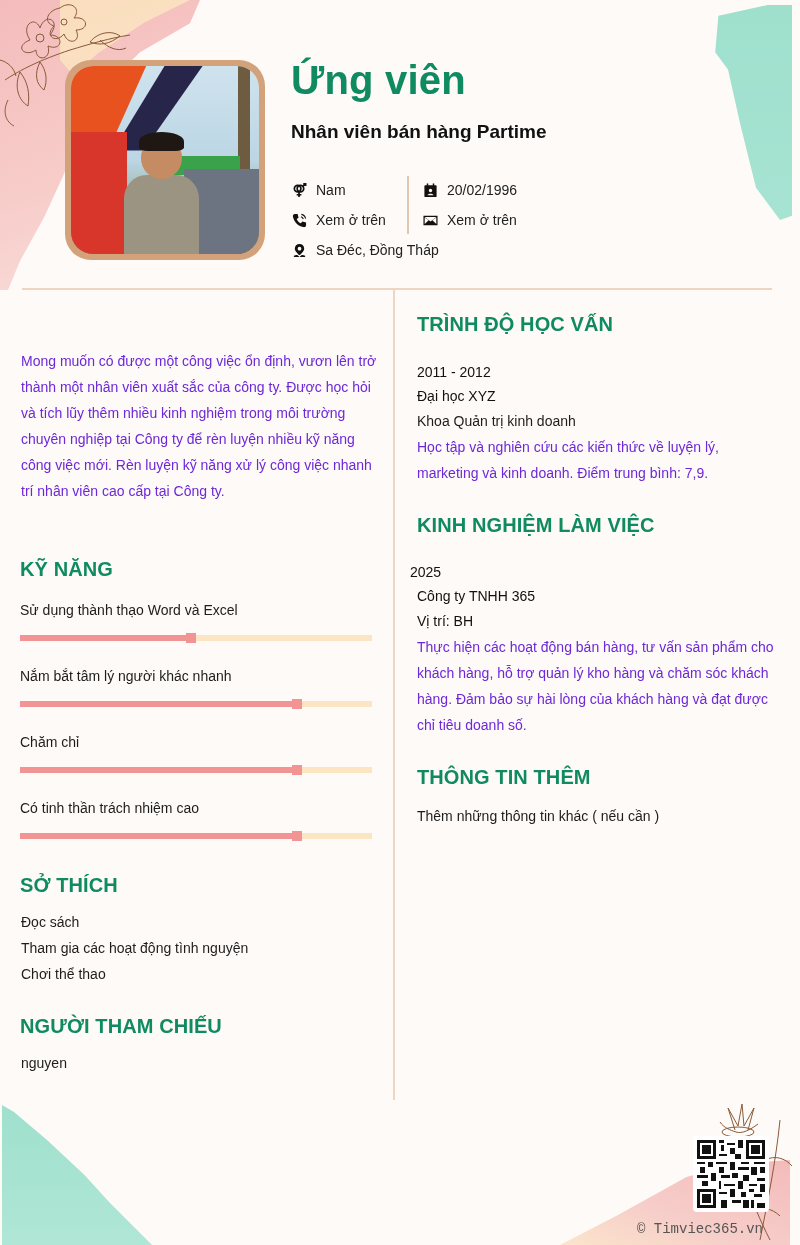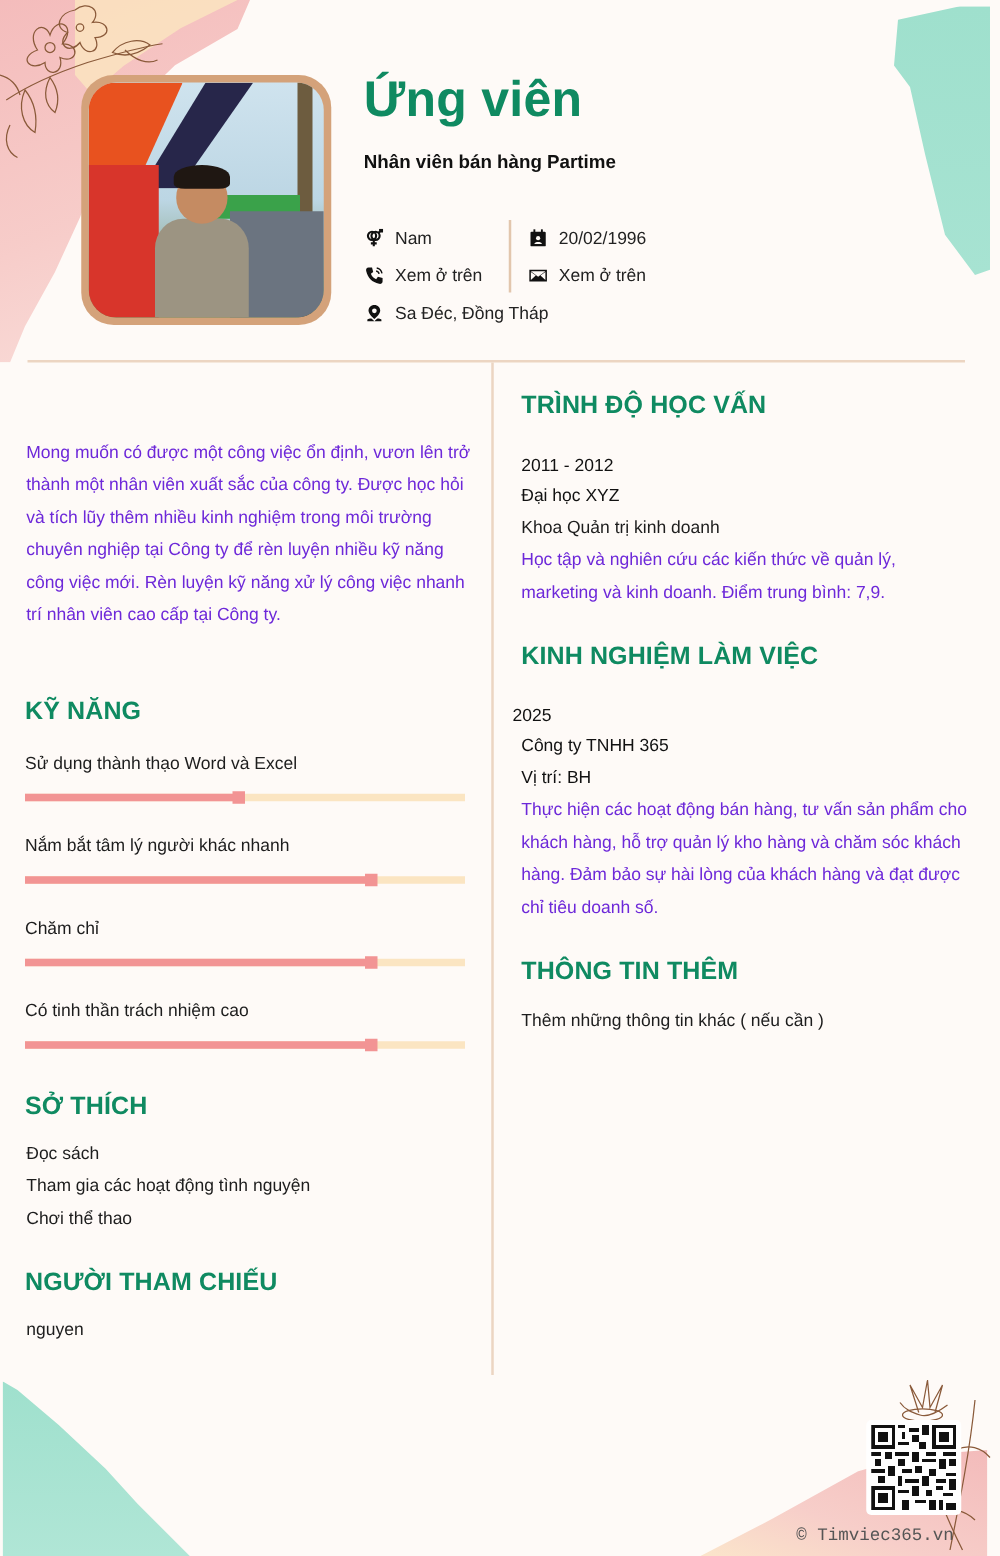--- a/index.html
+++ b/index.html
@@ -71,21 +71,21 @@
   .photo .p-hair { position: absolute; left: 36%; top: 35%; width: 24%; height: 10%; border-radius: 50% 50% 20% 20%; background: #1f1712; }
   .photo .p-shirt { position: absolute; left: 28%; top: 58%; width: 40%; height: 42%; border-radius: 30% 30% 0 0; background: #9c9482; }
 
   .name {
     position: absolute; left: 291px; top: 58px;
     font-size: 40px; font-weight: 700; color: #0f8a61;
     letter-spacing: .2px;
   }
   .job-title {
     position: absolute; left: 291px; top: 121px;
-    font-size: 15px; font-weight: 700; color: #111;
+    font-size: 19px; font-weight: 700; color: #111;
   }
   .info-grid { position: absolute; left: 291px; top: 178px; width: 260px; height: 90px; }
   .info-item { position: absolute; display: flex; align-items: center; font-size: 14px; color: #222; }
   .info-item .ico { width: 16px; height: 16px; margin-right: 9px; display: inline-flex; align-items: center; justify-content: center; }
   .info-item .ico svg { width: 15px; height: 15px; }
   .info-vdivider { position: absolute; left: 116px; top: -2px; width: 2px; height: 58px; background: #e2c6ad; }
 
   .h-divider { position: absolute; left: 22px; top: 288px; width: 750px; height: 2px; background: #ecd5c2; }
   .v-divider { position: absolute; left: 393px; top: 290px; width: 2px; height: 810px; background: #ecd5c2; }
 
@@ -275,21 +275,21 @@
   <div class="line" style="left:21px;top:966px">Chơi thể thao</div>
 
   <div class="section-title" style="left:20px;top:1015px">NGƯỜI THAM CHIẾU</div>
   <div class="line" style="left:21px;top:1055px">nguyen</div>
 
   <div class="section-title" style="left:417px;top:313px">TRÌNH ĐỘ HỌC VẤN</div>
   <div class="line bold" style="left:417px;top:364px">2011 - 2012</div>
   <div class="line bold" style="left:417px;top:388px">Đại học XYZ</div>
   <div class="line" style="left:417px;top:413px">Khoa Quản trị kinh doanh</div>
   <div class="para" style="left:417px;top:434px;width:370px">
-    <div>Học tập và nghiên cứu các kiến thức về quản lý,</div>
+    <div>Học tập và nghiên cứu các kiến thức về luyện lý,</div>
     <div>marketing và kinh doanh. Điểm trung bình: 7,9.</div>
   </div>
 
   <div class="section-title" style="left:417px;top:514px">KINH NGHIỆM LÀM VIỆC</div>
   <div class="line bold" style="left:410px;top:564px">2025</div>
   <div class="line bold" style="left:417px;top:588px">Công ty TNHH 365</div>
   <div class="line bold" style="left:417px;top:613px">Vị trí: BH</div>
   <div class="para" style="left:417px;top:634px;width:370px">
     <div>Thực hiện các hoạt động bán hàng, tư vấn sản phẩm cho</div>
     <div>khách hàng, hỗ trợ quản lý kho hàng và chăm sóc khách</div>

